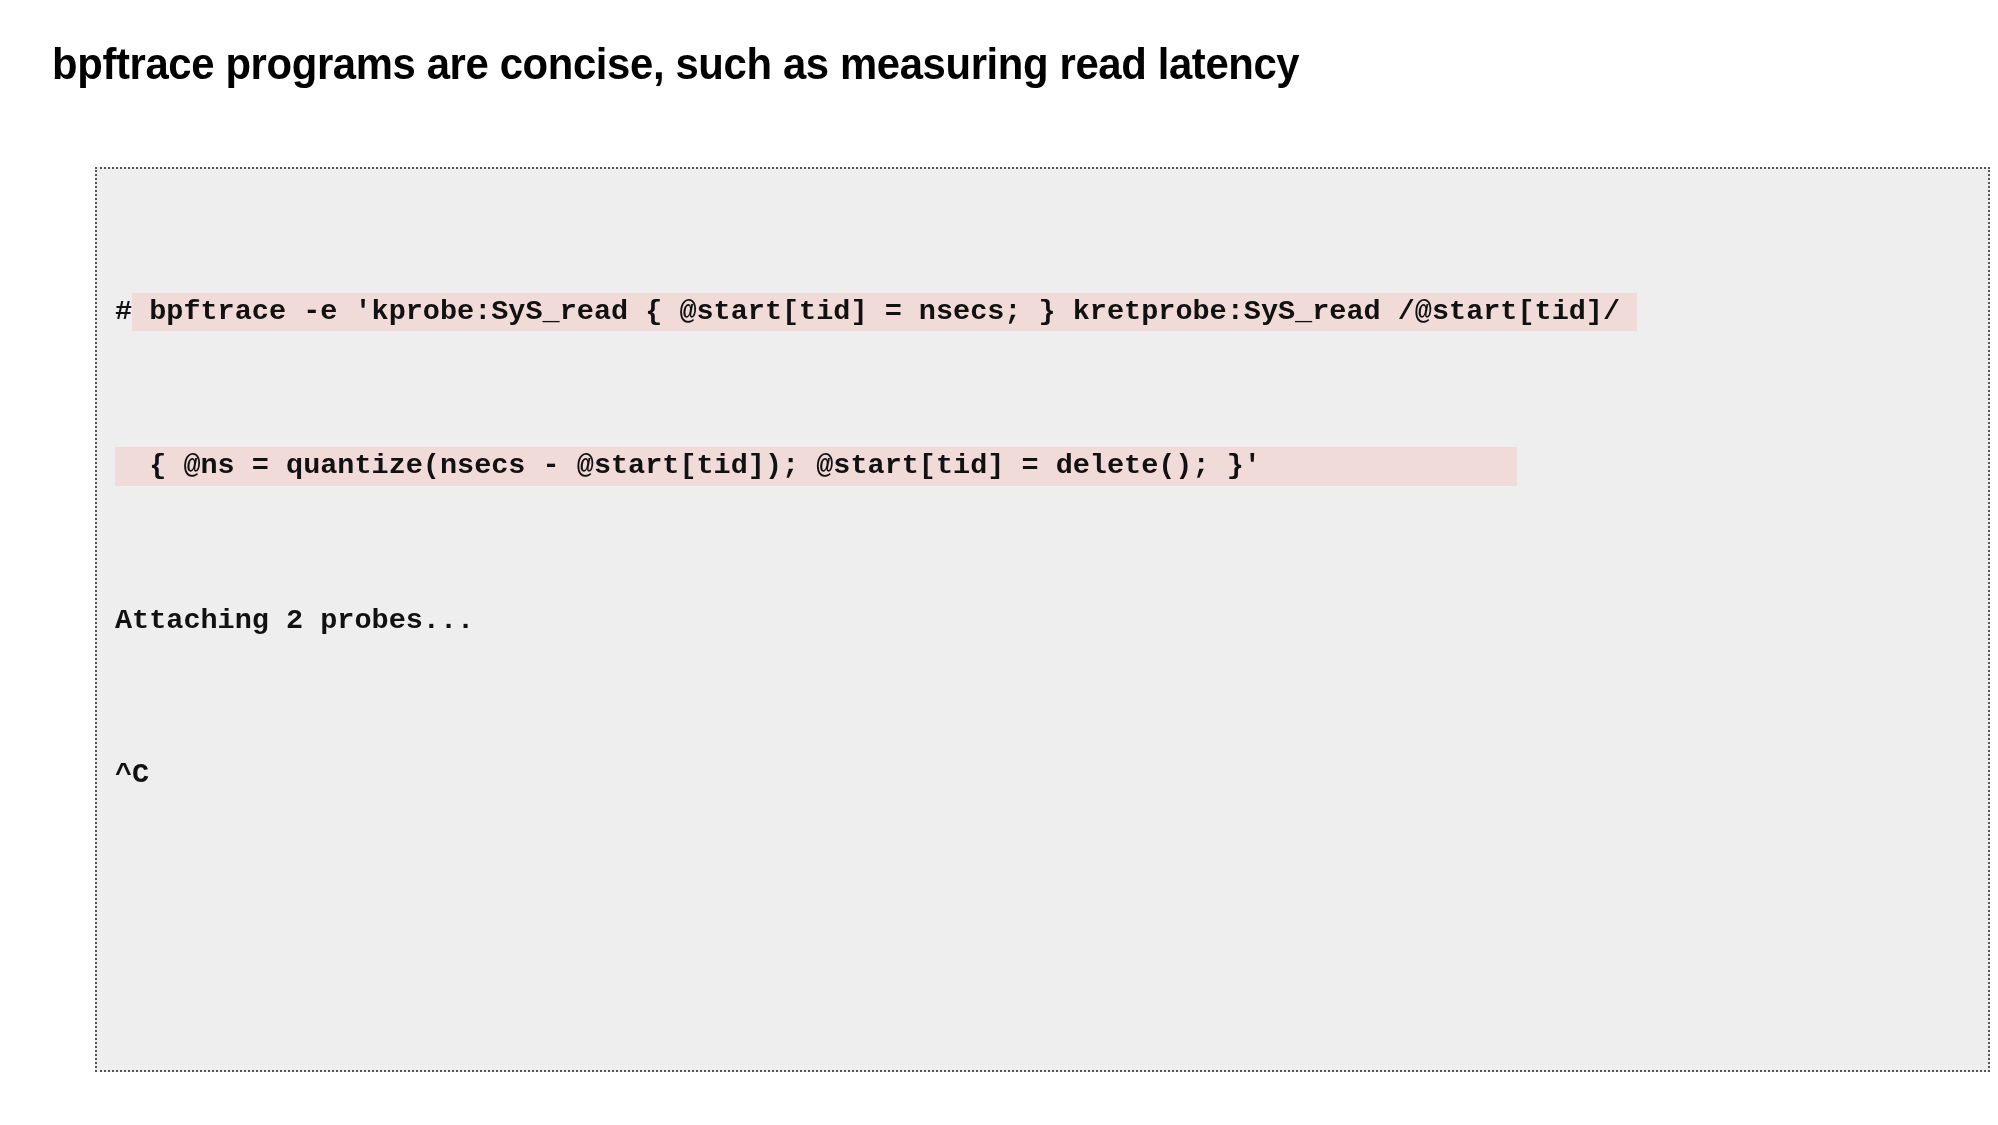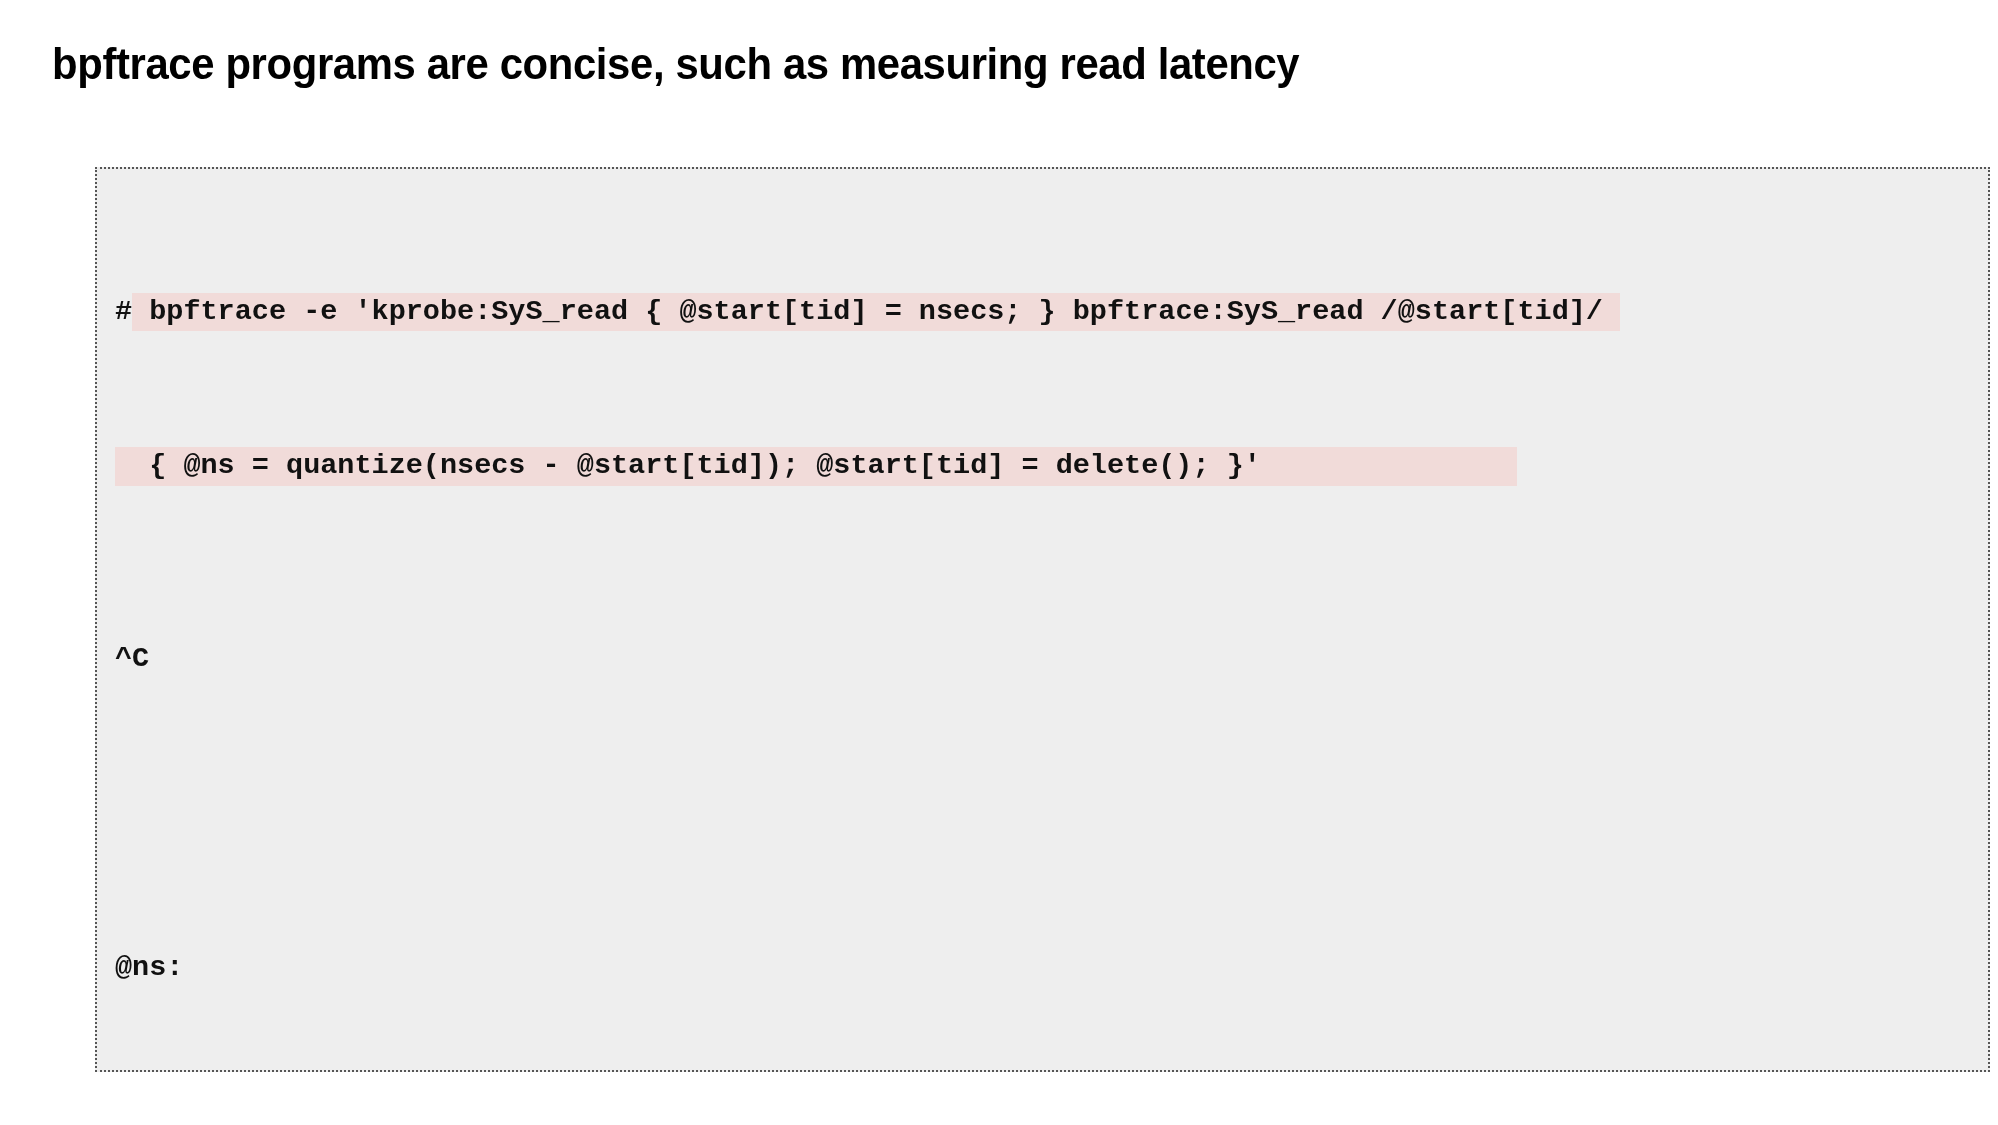--- a/index.html
+++ b/index.html
@@ -76,24 +76,25 @@
   .blank-line { display: block; height: 38.6px; }
 </style>
 </head>
 <body>
 
 <div id="slide-title">bpftrace programs are concise, such as measuring read latency</div>
 
 <div id="terminal-panel">
   <div class="term-body">
 
-    <span class="cmd-line"><span class="cmd-hash">#</span><span class="cmd-hl"> bpftrace -e 'kprobe:SyS_read { @start[tid] = nsecs; } bpftrace:SyS_read /@start[tid]/ </span></span>
+    <span class="cmd-line"><span class="cmd-hash">#</span><span class="cmd-hl"> bpftrace -e 'kprobe:SyS_read { @start[tid] = nsecs; } kretprobe:SyS_read /@start[tid]/ </span></span>
 
     <span class="cmd-line"><span class="cmd-hl">  { @ns = quantize(nsecs - @start[tid]); @start[tid] = delete(); }'               </span></span>
 
+    <span class="out-line">Attaching 2 probes...</span>
 
     <span class="out-line">^C</span>
 
     <span class="blank-line"></span>
 
     <span class="out-line">@ns:</span>
 
     
     
     

